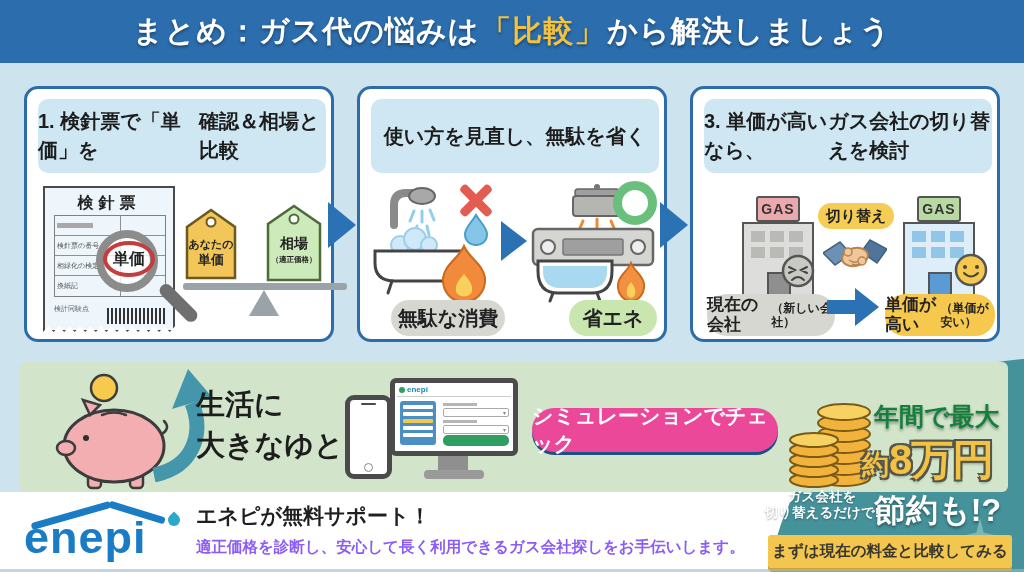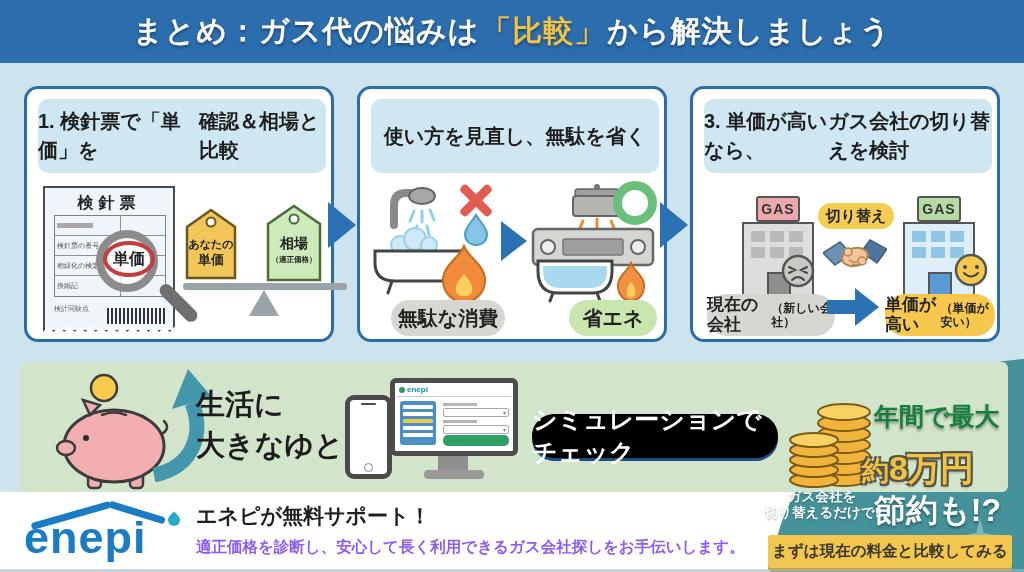--- a/index.html
+++ b/index.html
@@ -108,30 +108,30 @@
   .scr-dot { width:6px; height:6px; border-radius:50%; background:#2f9e63; display:block; }
   .scr-logo { font-size:8px; font-weight:bold; color:#168ac0; }
   .scr-hr { position:absolute; left:2px; top:13px; width:114px; height:1px; background:#cccccc; }
   .scr-panel { position:absolute; left:5px; top:18px; width:36px; height:44px; background:#4a90c4; border-radius:3px; padding:4px 3px; }
   .scr-panel i { display:block; height:4px; background:#ffffff; border-radius:1px; margin-bottom:3px; }
   .scr-panel i.yellow { background:#f2c94c; }
   .scr-label { position:absolute; width:34px; height:3px; background:#b5b5b5; }
   .scr-select { position:absolute; width:66px; height:9px; background:#ffffff; border:1px solid #aaaaaa; border-radius:2px;
     display:flex; align-items:center; justify-content:flex-end; padding-right:2px; font-size:6px; color:#888; }
   .scr-btn { position:absolute; left:48px; top:52px; width:66px; height:11px; background:#2f9e63; border-radius:5px; }
-  .sim-btn { left:512px; top:52px; width:246px; height:44px; background:#000000; border-radius:22px;
-    display:flex; align-items:center; justify-content:center; color:#ffffff; font-size:25px; font-weight:bold;
+  .sim-btn { left:512px; top:46px; width:246px; height:44px; background:#ec4899; border-radius:22px;
+    display:flex; align-items:center; justify-content:center; color:#ffffff; font-size:21px; font-weight:bold;
     box-shadow:0 3px 0 #1d4f85; cursor:pointer; }
 
   
   .coins-svg { left:788px; top:396px; }
   .sv-line1 { left:874px; top:400px; width:140px; font-size:25px; font-weight:bold; color:#15803d; text-shadow:0 2px 3px rgba(0,0,0,.4); }
   .sv-amount { left:862px; top:432px; width:152px; display:flex; align-items:baseline; color:#f2c243; font-weight:bold;
     text-shadow:2px 2px 0 #55554a,-2px 2px 0 #55554a,2px -2px 0 #55554a,-2px -2px 0 #55554a,0 3px 3px rgba(0,0,0,.35); }
-  .sv-amount .pre { font-size:27px; } .sv-amount .big { font-size:34px; letter-spacing:-1px;margin-top:14px; }
+  .sv-amount .pre { font-size:27px; } .sv-amount .big { font-size:42px; letter-spacing:-1px; }
   .sv-line3 { left:874px; top:489px; font-size:32px; font-weight:bold; color:#ffffff; text-shadow:0 2px 3px rgba(0,0,0,.4); }
   .sv-note { left:764px; top:489px; width:116px; text-align:center; font-size:13.5px; font-weight:bold; color:#ffffff;
     line-height:1.2; text-shadow:0 1px 2px rgba(0,0,0,.35); }
   .sparkle { left:962px; top:518px; width:36px; height:36px; background:#7db5b2;
     clip-path:polygon(50% 0,60% 40%,100% 50%,60% 60%,50% 100%,40% 60%,0 50%,40% 40%); }
   .cmp-btn { left:768px; top:535px; width:244px; height:33px; background:#f3c64f; border-radius:3px;
     display:flex; align-items:center; justify-content:center; font-size:15.5px; font-weight:bold; color:#38372e;
     box-shadow:0 3px 0 #caa23a; cursor:pointer; }
 
   

